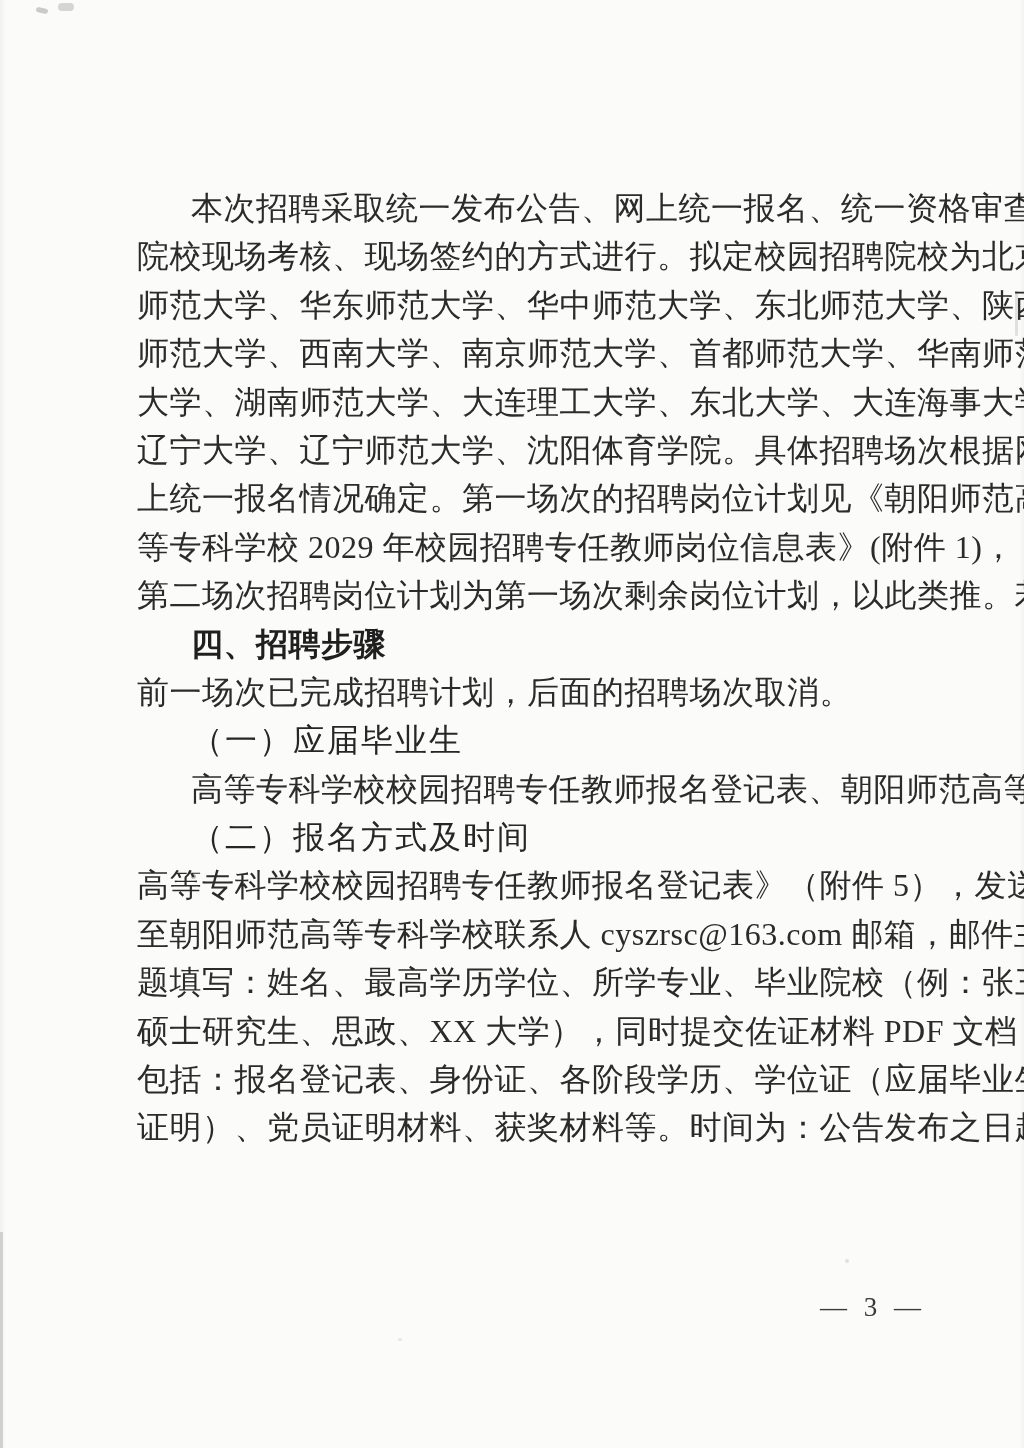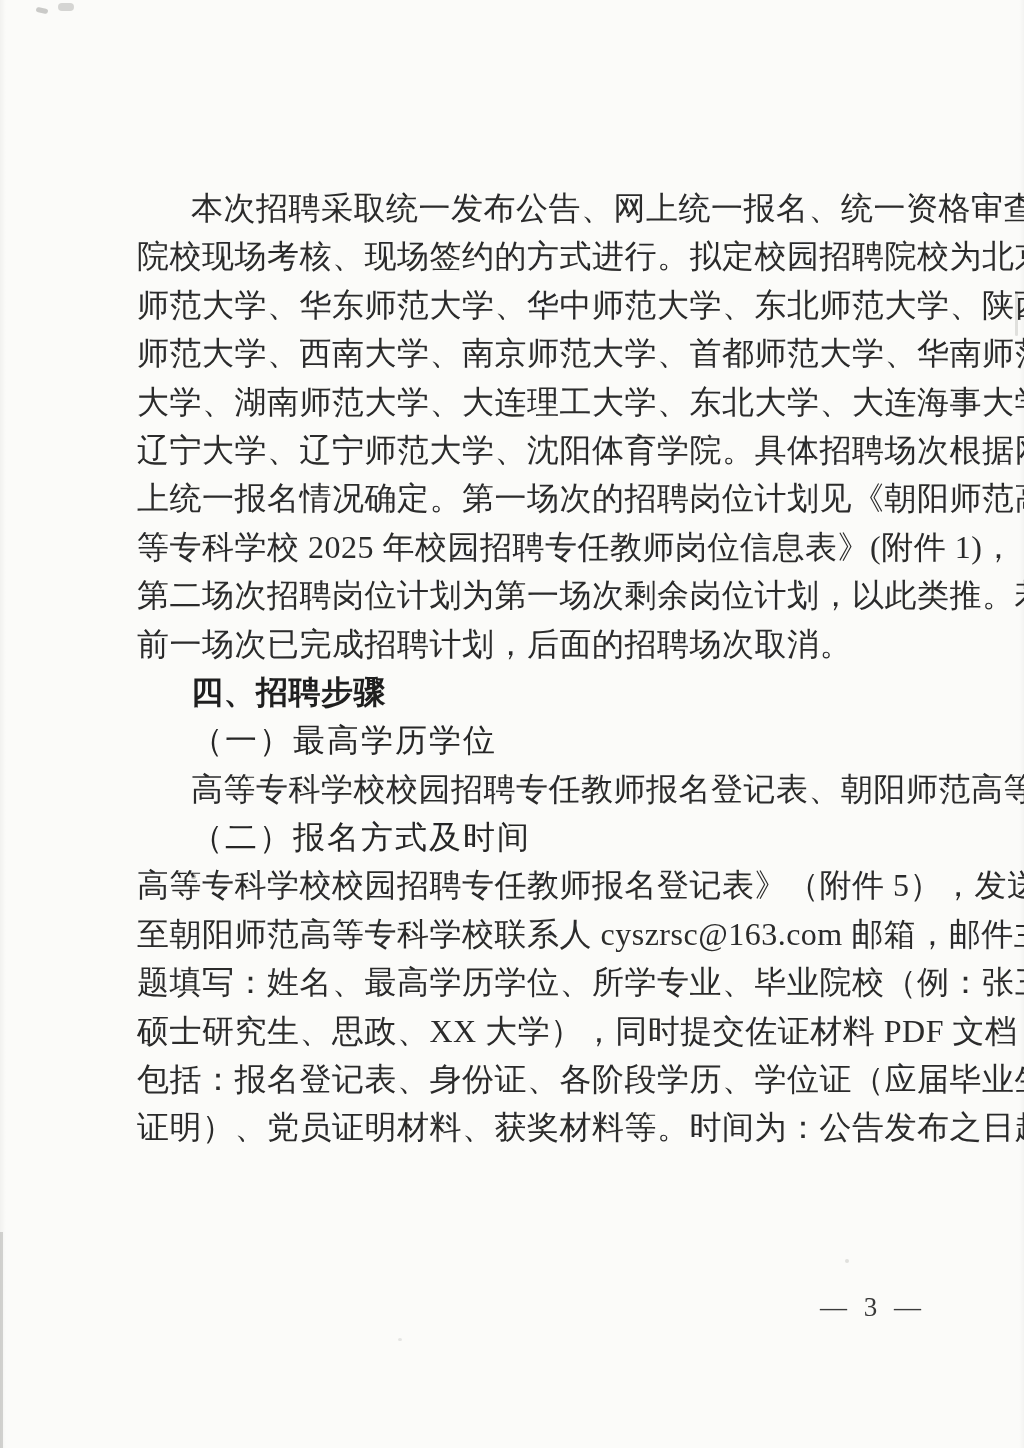--- a/index.html
+++ b/index.html
@@ -85,25 +85,25 @@
 <div class="artifact speck-2"></div>
 
 <div class="text-block">
     <div class="line indent">本次招聘采取统一发布公告、网上统一报名、统一资格审查、</div>
     <div class="line">院校现场考核、现场签约的方式进行。拟定校园招聘院校为北京</div>
     <div class="line">师范大学、华东师范大学、华中师范大学、东北师范大学、陕西</div>
     <div class="line">师范大学、西南大学、南京师范大学、首都师范大学、华南师范</div>
     <div class="line">大学、湖南师范大学、大连理工大学、东北大学、大连海事大学、</div>
     <div class="line">辽宁大学、辽宁师范大学、沈阳体育学院。具体招聘场次根据网</div>
     <div class="line">上统一报名情况确定。第一场次的招聘岗位计划见《朝阳师范高</div>
-    <div class="line">等专科学校 2025 年校园招聘专任教师岗位信息表》(附件 1)，</div>
+    <div class="line">等专科学校 2029 年校园招聘专任教师岗位信息表》(附件 1)，</div>
     <div class="line">第二场次招聘岗位计划为第一场次剩余岗位计划，以此类推。若</div>
+    <div class="line indent end heading-bold">四、招聘步骤</div>
     <div class="line end">前一场次已完成招聘计划，后面的招聘场次取消。</div>
-    <div class="line indent end heading-bold">四、招聘步骤</div>
-    <div class="line indent end heading-kaiti">（一）最高学历学位</div>
+    <div class="line indent end heading-kaiti">（一）应届毕业生</div>
     <div class="line indent">高等专科学校校园招聘专任教师报名登记表、朝阳师范高等</div>
     <div class="line indent end heading-kaiti">（二）报名方式及时间</div>
     <div class="line">高等专科学校校园招聘专任教师报名登记表》（附件 5），发送</div>
     <div class="line">至朝阳师范高等专科学校联系人 cyszrsc@163.com 邮箱，邮件主</div>
     <div class="line">题填写：姓名、最高学历学位、所学专业、毕业院校（例：张三、</div>
     <div class="line">硕士研究生、思政、XX 大学），同时提交佐证材料 PDF 文档，</div>
     <div class="line">包括：报名登记表、身份证、各阶段学历、学位证（应届毕业生</div>
     <div class="line">证明）、党员证明材料、获奖材料等。时间为：公告发布之日起</div>
   </div>
 

